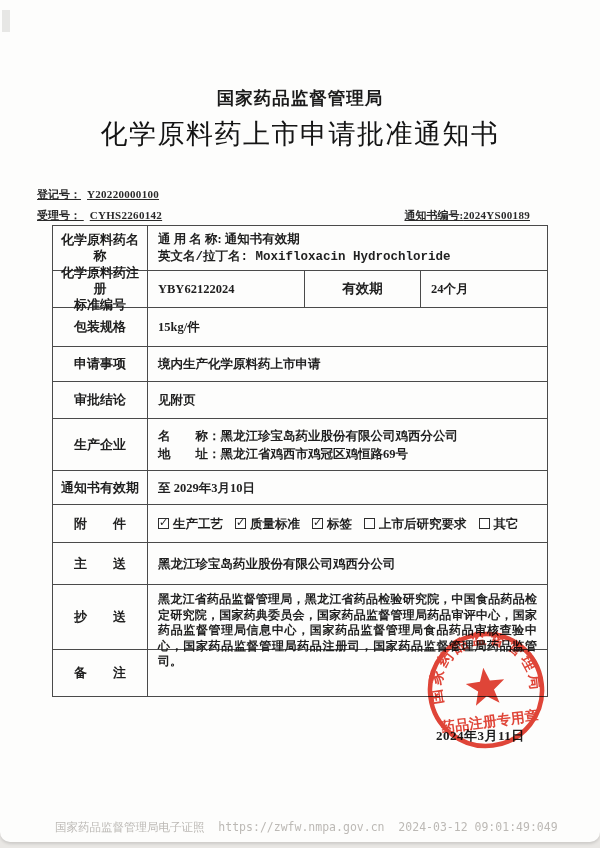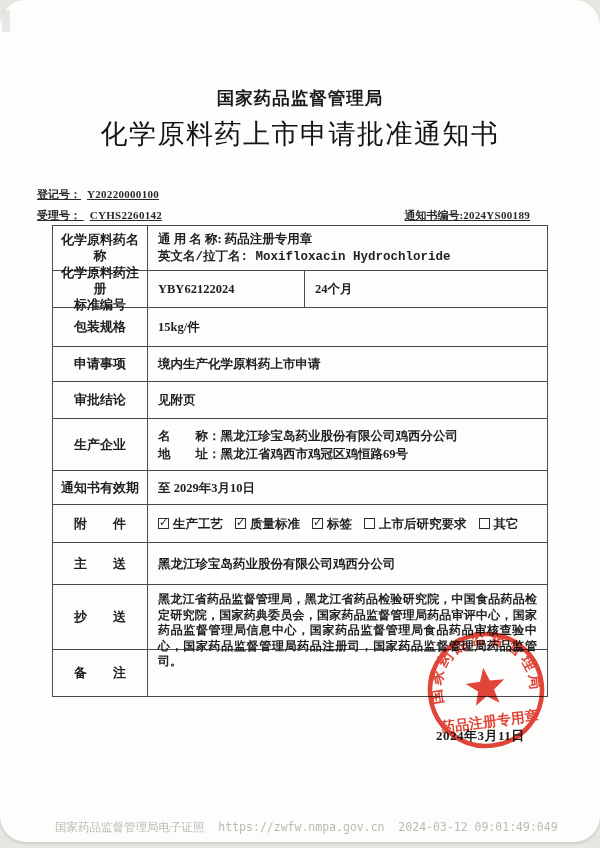--- a/index.html
+++ b/index.html
@@ -7,21 +7,20 @@
     width:600px;height:848px;position:relative;overflow:hidden;
     background:#e9e7e4;
     font-family:"Liberation Serif","DejaVu Serif",serif;
     color:#222;
   }
   .page{
     position:absolute;left:0;top:0;width:600px;height:842px;
     background:#fdfdfc;
     border-bottom-left-radius:10px;border-bottom-right-radius:10px;
     box-shadow:0 2px 3px rgba(0,0,0,.12);
-    border-radius:26px;
   }
   .corner-mark{position:absolute;left:2px;top:10px;width:8px;height:22px;background:#d8d8d6;opacity:.6;}
   .org-title{
     position:absolute;left:0;top:86px;width:600px;text-align:center;
     font-family:"DejaVu Sans","Liberation Sans",sans-serif;
     font-weight:bold;font-size:17.5px;letter-spacing:1px;color:#1b1b1b;
   }
   .doc-title{
     position:absolute;left:0;top:116px;width:600px;text-align:center;
     font-size:27px;letter-spacing:1.5px;color:#141414;font-weight:500;
@@ -110,33 +109,34 @@
         <span>通知书编号:</span><span class="value">2024YS00189</span>
       </span>
     </div>
   </div>
 
   <div class="tbl">
 
     <div class="trow h44">
       <div class="lbl">化学原料药名称</div>
       <div class="cell">
-        <span>通 用 名 称: 药品注册专用章</span>
+        <span>通 用 名 称: 通知书有效期</span>
         <span class="en">英文名/拉丁名: Moxifloxacin Hydrochloride</span>
       </div>
     </div>
 
     <div class="trow h37">
       <div class="lbl">
         <span>化学原料药注册</span>
         <span>标准编号</span>
       </div>
       <div class="cell subcell" style="flex:0 0 157px;">
         <span>YBY62122024</span>
       </div>
+      <div class="vlab">有效期</div>
       <div class="cell">
         <span>24个月</span>
       </div>
     </div>
 
     <div class="trow h39">
       <div class="lbl">包装规格</div>
       <div class="cell">
           <span>15kg/件</span>
         </div>

